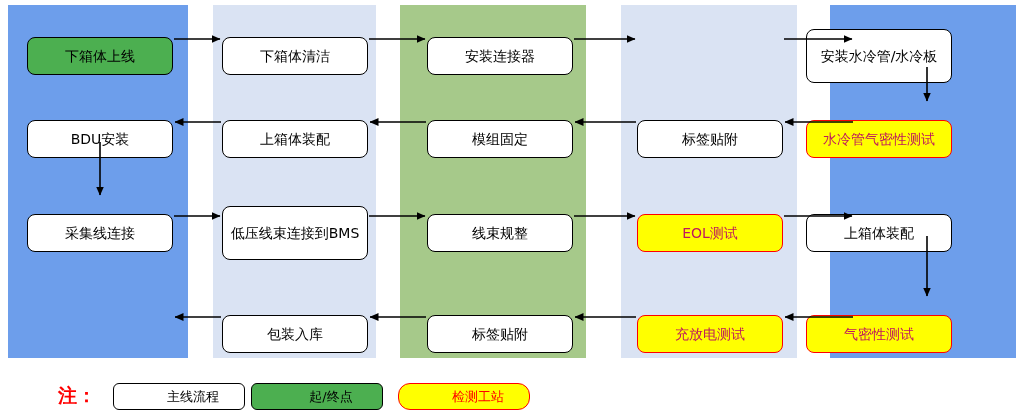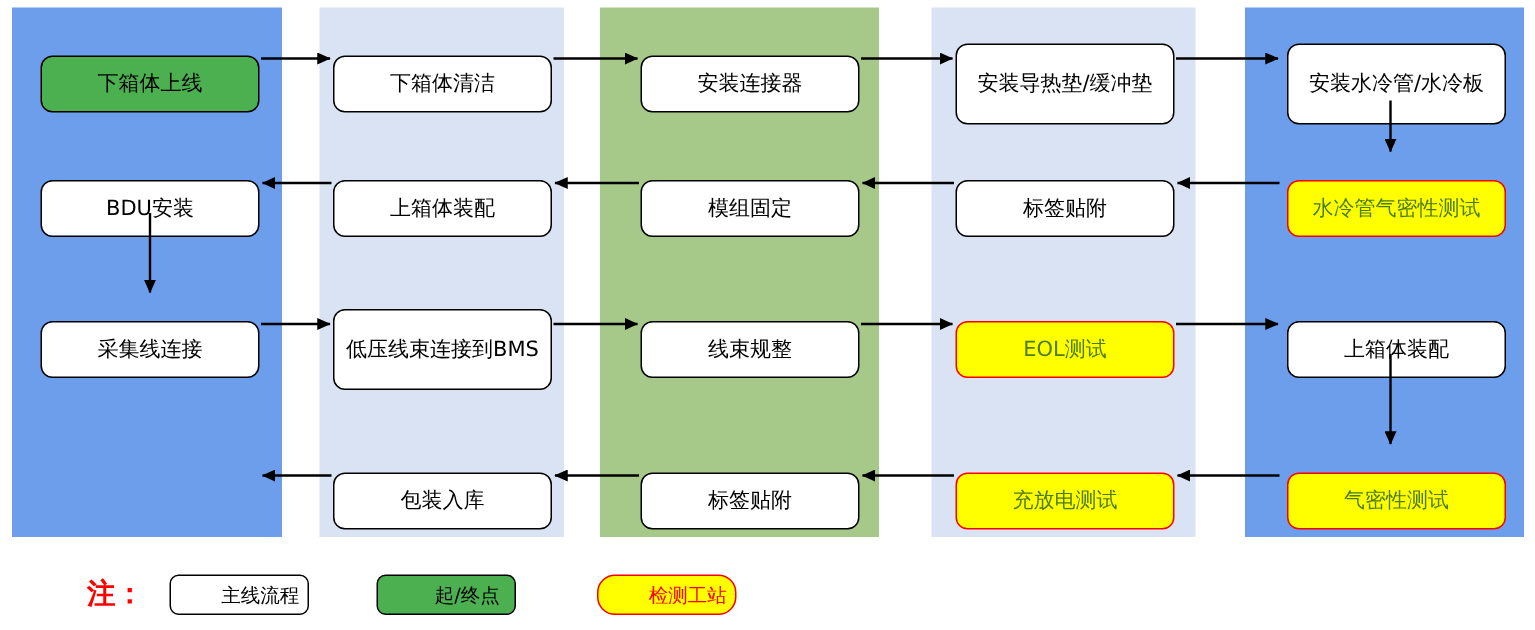--- a/index.html
+++ b/index.html
@@ -14,33 +14,33 @@
 
   
   .node{
     position:absolute;width:146px;height:38px;box-sizing:border-box;
     display:flex;align-items:center;justify-content:center;text-align:center;
     background:#ffffff;border:1.6px solid #000000;border-radius:8px;
     font-size:14px;line-height:1.2;color:#000000;padding:2px 6px;z-index:2;margin-top:17px;
   }
   .node.tall{height:54px;}
   .node.terminal{background:#4CAF50;}
-  .node.test{background:#FFFF00;border-color:#FF0000;color:#4d7c0f;}
+  .node.test{background:#FFFF00;border-color:#FF0000;color:#be185d;}
 
-  .c1{left:27px}.c2{left:222px}.c3{left:427px}.c4{left:637px}.c5{left:858px}
+  .c1{left:27px}.c2{left:222px}.c3{left:427px}.c4{left:637px}.c5{left:806px}
   .r1{top:20px}.r2{top:103px}.r3{top:197px}.r4{top:298px}
   .r1.tall{top:12px}.r3.tall{top:189px}
 
   
   .arrows{position:absolute;left:0;top:0;width:1023px;height:420px;z-index:3;pointer-events:none;}
 
   
   .legend-note{position:absolute;left:58px;top:383px;color:#FF0000;font-size:19px;font-weight:bold;z-index:2;}
   .lg{
-    position:absolute;top:383px;width:93px;height:27px;box-sizing:border-box;
+    position:absolute;top:383px;width:132px;height:27px;box-sizing:border-box;
     display:flex;align-items:center;justify-content:center;
     background:#ffffff;border:1.5px solid #000000;border-radius:6px;
     font-size:13px;color:#000000;z-index:2;padding-left:28px;
   }
   .lg.main{left:113px;}
   .lg.terminal{left:251px;background:#4CAF50;}
   .lg.test{left:398px;background:#FFFF00;border-color:#FF0000;color:#FF0000;border-radius:12px;}
 </style>
 </head>
 <body>
@@ -49,21 +49,20 @@
 
   <div class="band blue" style="left:8px;width:180px"></div>
   <div class="band light" style="left:213px;width:163px"></div>
   <div class="band green" style="left:400px;width:186px"></div>
   <div class="band light" style="left:621px;width:176px"></div>
   <div class="band blue" style="left:830px;width:186px"></div>
 
   <div class="node terminal c1 r1">下箱体上线</div>
   <div class="node c2 r1">下箱体清洁</div>
   <div class="node c3 r1">安装连接器</div>
-  <div class="node c4 r1 tall">安装导热垫/缓冲垫</div>
   <div class="node c5 r1 tall">安装水冷管/水冷板</div>
 
   <div class="node test c5 r2">水冷管气密性测试</div>
   <div class="node c4 r2">标签贴附</div>
   <div class="node c3 r2">模组固定</div>
   <div class="node c2 r2">上箱体装配</div>
   <div class="node c1 r2">BDU安装</div>
 
   <div class="node c1 r3">采集线连接</div>
   <div class="node c2 r3 tall">低压线束连接到BMS</div>

